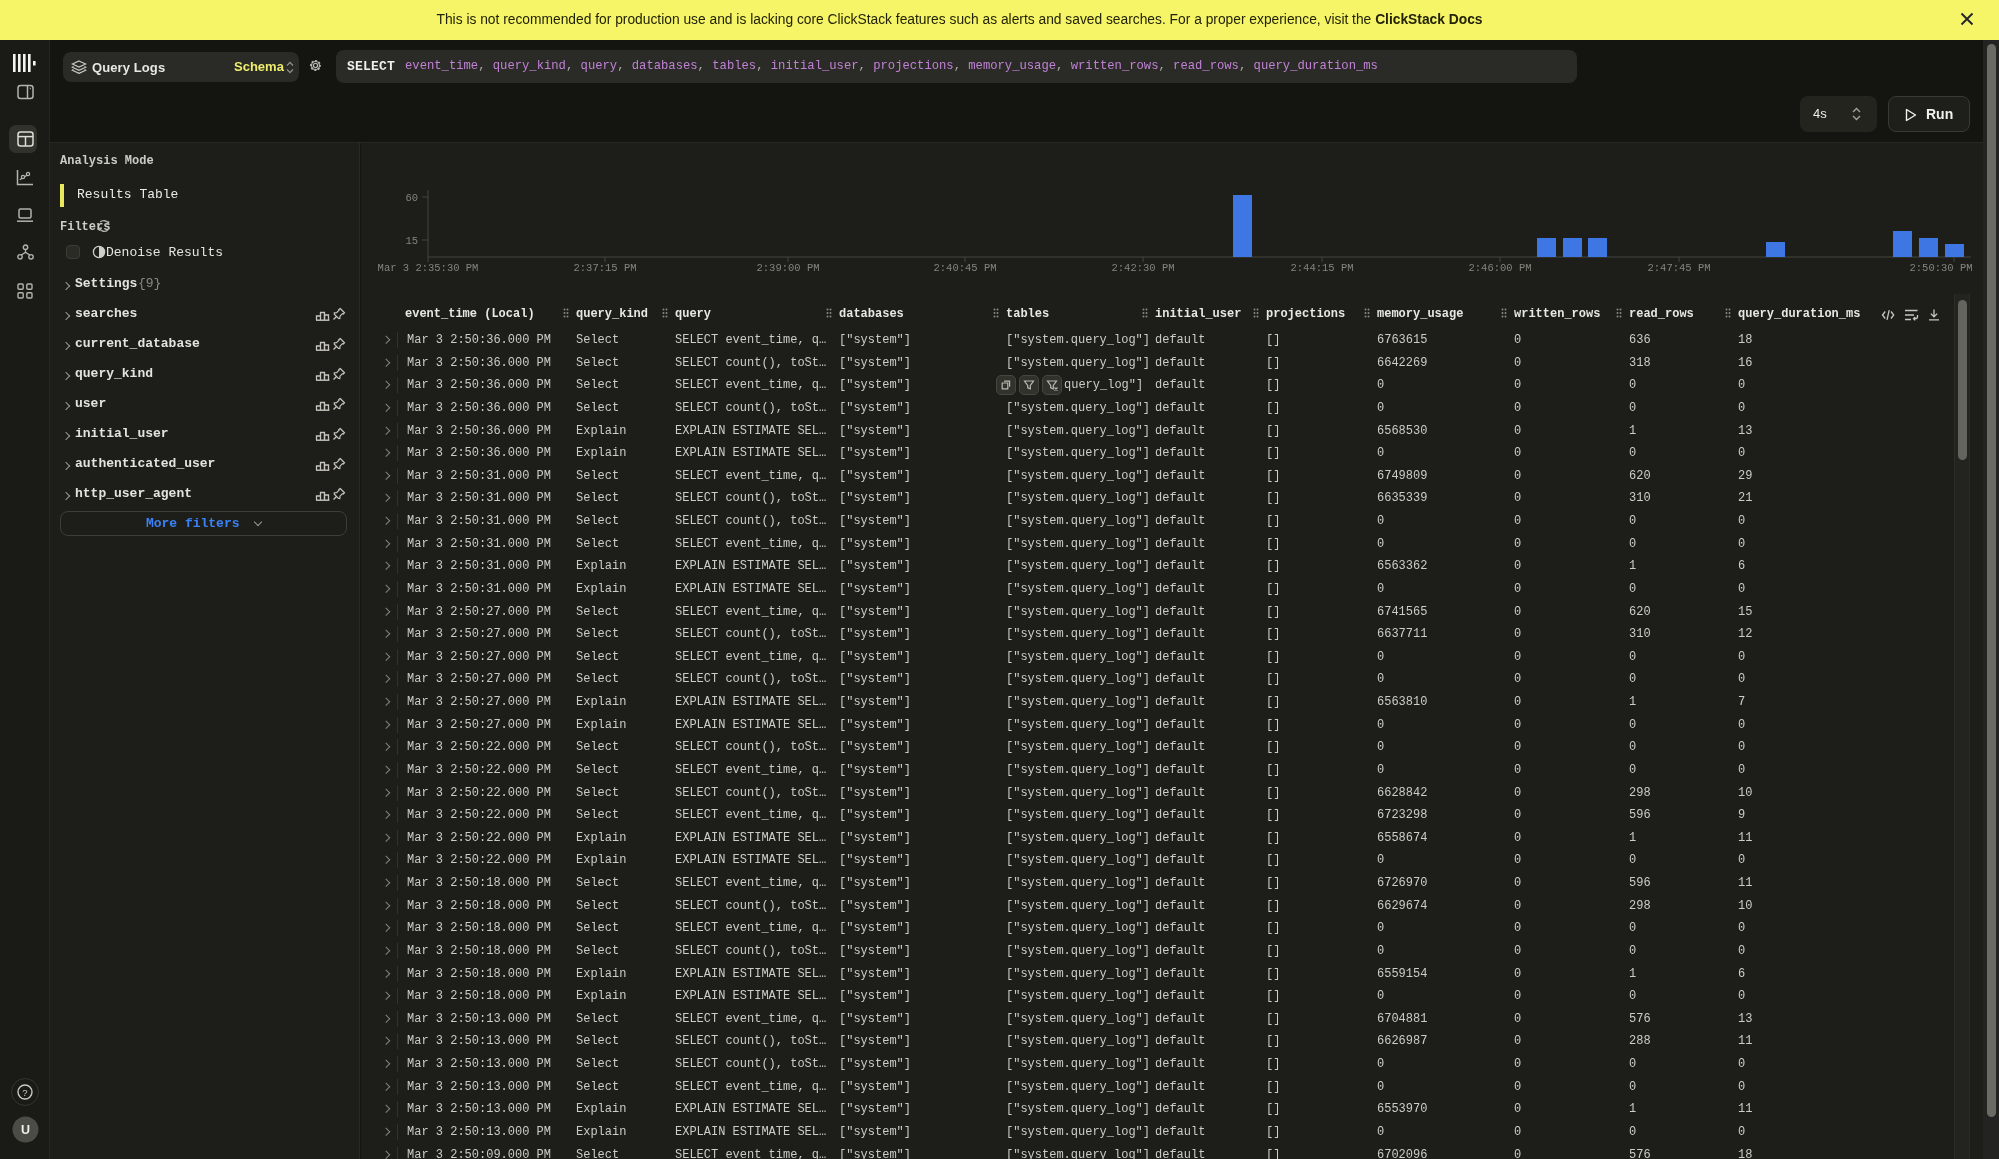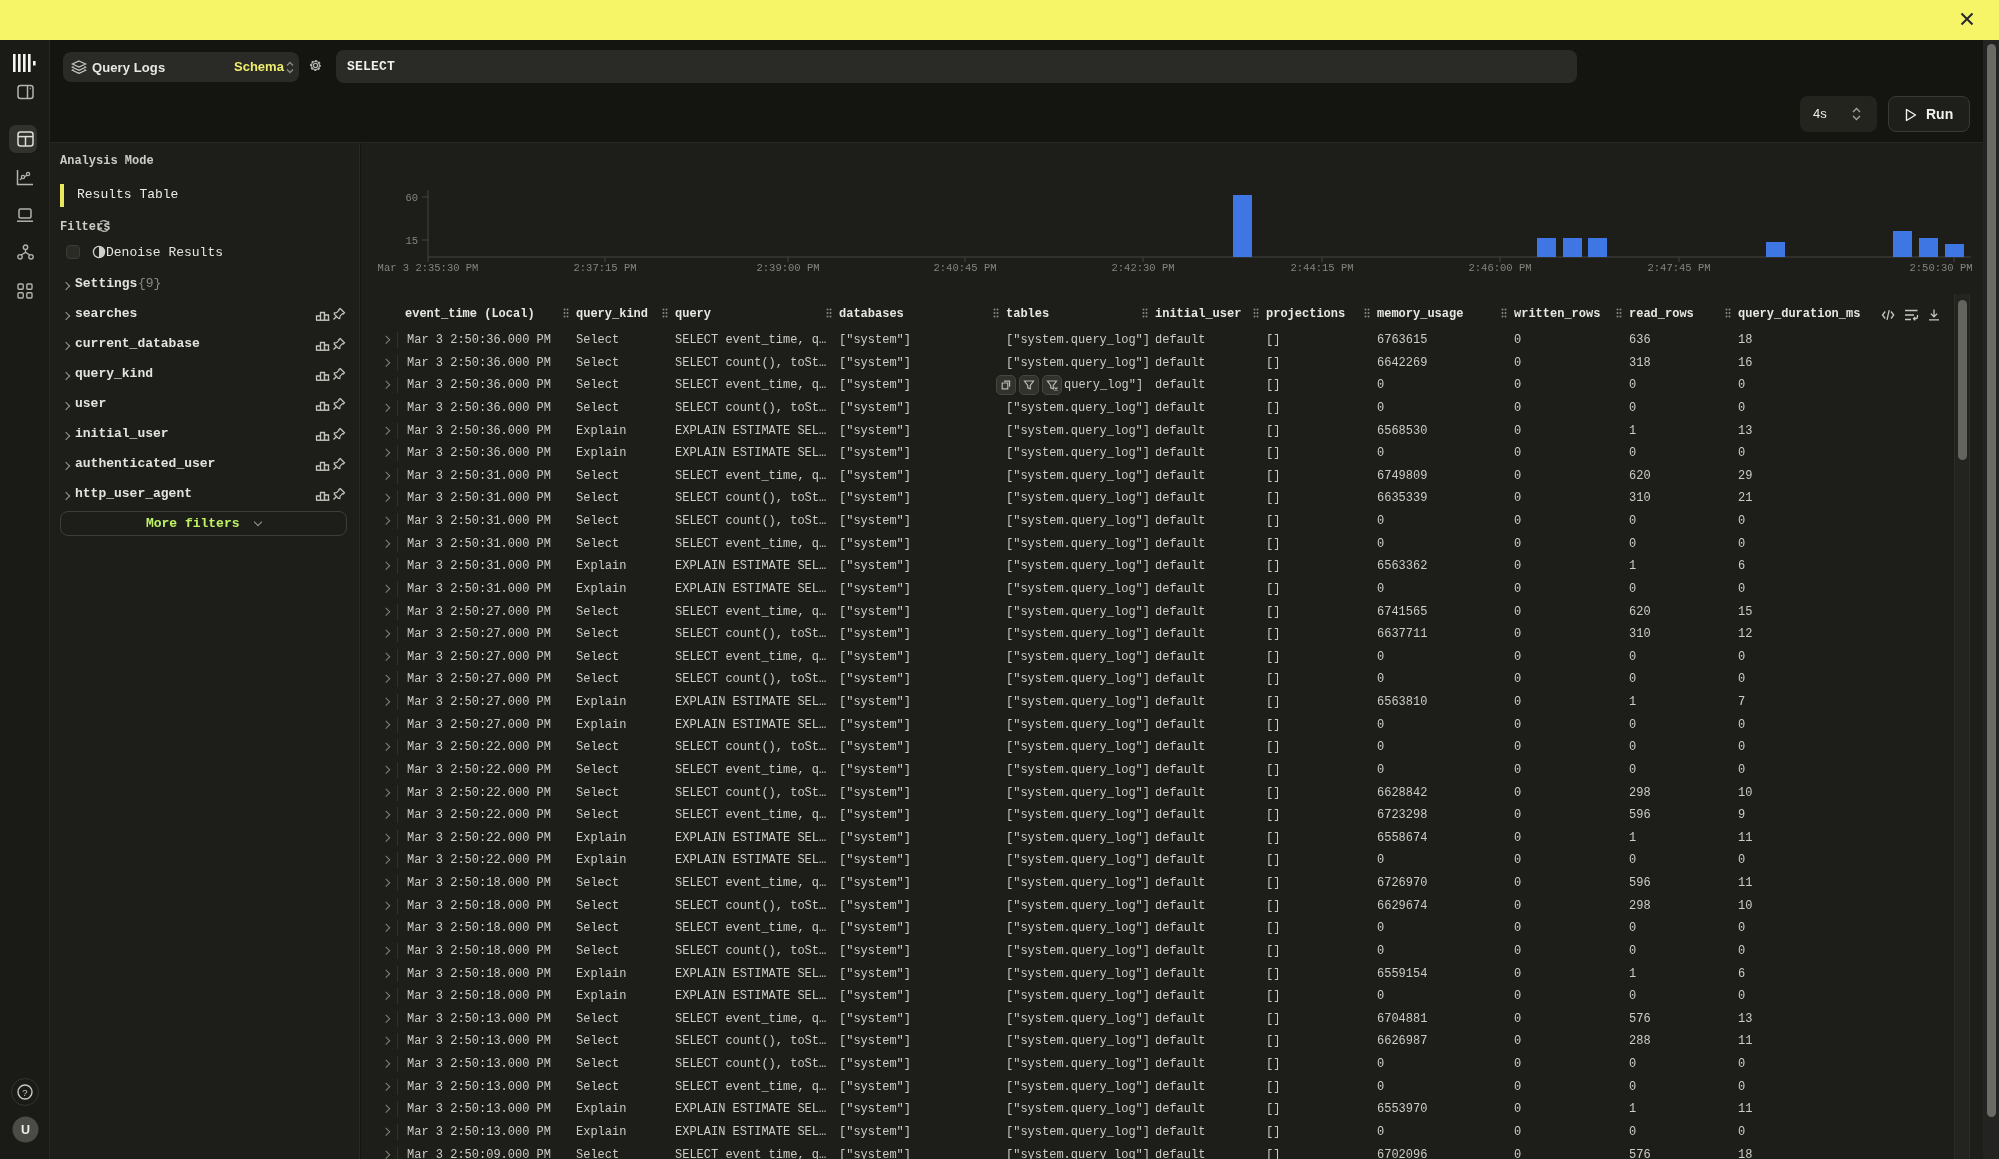--- a/index.html
+++ b/index.html
@@ -42,21 +42,21 @@
   #lpanel .sect { position:absolute; left:10px; font-size:12px; font-weight:700; color:#cdcdc7; }
   #rtrow { position:absolute; left:10px; top:41px; width:290px; height:24px; }
   #rtrow .bar { position:absolute; left:0; top:0; width:3.5px; height:23px; background:#e9e75c; }
   #rtrow .t { position:absolute; left:17px; top:3px; font-size:13px; color:#ecece7; }
   .fieldrow { position:absolute; left:10px; width:290px; height:30px; }
   .fieldrow .ch { position:absolute; left:3px; top:10px; }
   .fieldrow b { position:absolute; left:15px; top:3px; font-size:13px; font-weight:700; color:#e4e4df; }
   .fieldrow .dim { position:absolute; left:78px; top:3px; font-size:13px; color:#8b8b84; font-weight:400; }
   .fieldrow .ic1 { position:absolute; right:20px; top:4px; }
   .fieldrow .ic2 { position:absolute; right:4px; top:4px; }
-  #morefilters { position:absolute; left:10px; top:368px; width:287px; height:25px; border:1px solid #3e3e38; border-radius:8px; text-align:center; font-size:13px; font-weight:700; color:#bef264; line-height:23px; }
+  #morefilters { position:absolute; left:10px; top:368px; width:287px; height:25px; border:1px solid #3e3e38; border-radius:8px; text-align:center; font-size:13px; font-weight:700; color:#3b82f6; line-height:23px; }
   .chev { position:absolute; width:6px; height:6px; border-right:1.4px solid #9a9a92; border-bottom:1.4px solid #9a9a92; }
   
   #results { position:absolute; left:361px; top:143px; width:1622px; height:1016px; background:#1d1d1a; color:#e0e0db; }
   #rhead { position:absolute; left:0; top:0; width:100%; height:31px; }
   #rhead .title { position:absolute; left:25px; top:9px; font-size:13px; font-weight:700; color:#ecece7; }
   #rhead .dots { position:absolute; left:8px; top:16px; }
   #rhead .sc { position:absolute; right:13px; top:9px; font-size:13px; color:#d2d2cc; }
   .axt { font-family:"Liberation Mono",monospace; font-size:10.5px; fill:#84847d; }
   .axl { stroke:#45453f; stroke-width:1; }
   
@@ -76,20 +76,21 @@
   #hicons { position:absolute; right:12px; top:2px; }
   
   #tsb { position:absolute; left:1593px; top:151px; width:16px; height:865px; background:#232320; border-left:1px solid #2b2b27; border-right:1px solid #2b2b27; }
   #tsb .thumb { position:absolute; left:3px; top:6px; width:9px; height:160px; background:#64645f; border-radius:5px; }
   #psb { position:absolute; left:1983px; top:40px; width:16px; height:1119px; background:#232322; }
   #psb .thumb { position:absolute; left:3.5px; top:4px; width:9.5px; height:1073px; background:#6b6b65; border-radius:5px; }
 </style></head>
 <body>
 
 <div id="banner">
+  <div class="msg">This is not recommended for production use and is lacking core ClickStack features such as alerts and saved searches. For a proper experience, visit the <b>ClickStack Docs</b></div>
   <svg class="x" viewBox="0 0 16 16">
       <path d="M2.5 2.5l11 11M13.5 2.5l-11 11" stroke="#23232f" stroke-width="1.9"></path>
     </svg>
 </div>
 
 <div id="sidebar">
   <div id="sactive"></div>
   <div class="sic" style="top:13px">
       <svg width="26" height="20" viewBox="0 0 26 20">
         <g fill="#f5f5f0">
@@ -179,20 +180,21 @@
   </div>
   <svg style="position:absolute;left:258px;top:18px" width="15" height="15" viewBox="0 0 15 15">
       <g fill="none" stroke="#b3b3ac">
         <circle cx="7.5" cy="7.5" r="2.1" stroke-width="1.3"></circle>
         <circle cx="7.5" cy="7.5" r="4.6" stroke-width="1.9" stroke-dasharray="2.1 1.5" stroke-dashoffset="1"></circle>
         <circle cx="7.5" cy="7.5" r="4" stroke-width="1.2"></circle>
       </g>
     </svg>
   <div class="box mono" id="selbox">
     <span class="kw">SELECT</span>
+    <span class="cols">event_time<i>,</i> query_kind<i>,</i> query<i>,</i> databases<i>,</i> tables<i>,</i> initial_user<i>,</i> projections<i>,</i> memory_usage<i>,</i> written_rows<i>,</i> read_rows<i>,</i> query_duration_ms</span>
   </div>
   <div class="box" id="ivl">
     <span class="t">4s</span>
     <svg style="position:absolute;left:52px;top:11px" width="9" height="14" viewBox="0 0 9 14">
         <path d="M1 5L4.5 1.5 8 5M1 9L4.5 12.5 8 9" fill="none" stroke="#a5a59e" stroke-width="1.3"></path>
       </svg>
   </div>
   <div class="box" id="runbtn">
     <svg style="position:absolute;left:16px;top:11px" width="12" height="14" viewBox="0 0 12 14">
         <path d="M1.5 1.5L10.5 7 1.5 12.5z" fill="none" stroke="#f2f2ed" stroke-width="1.4" stroke-linejoin="round"></path>

